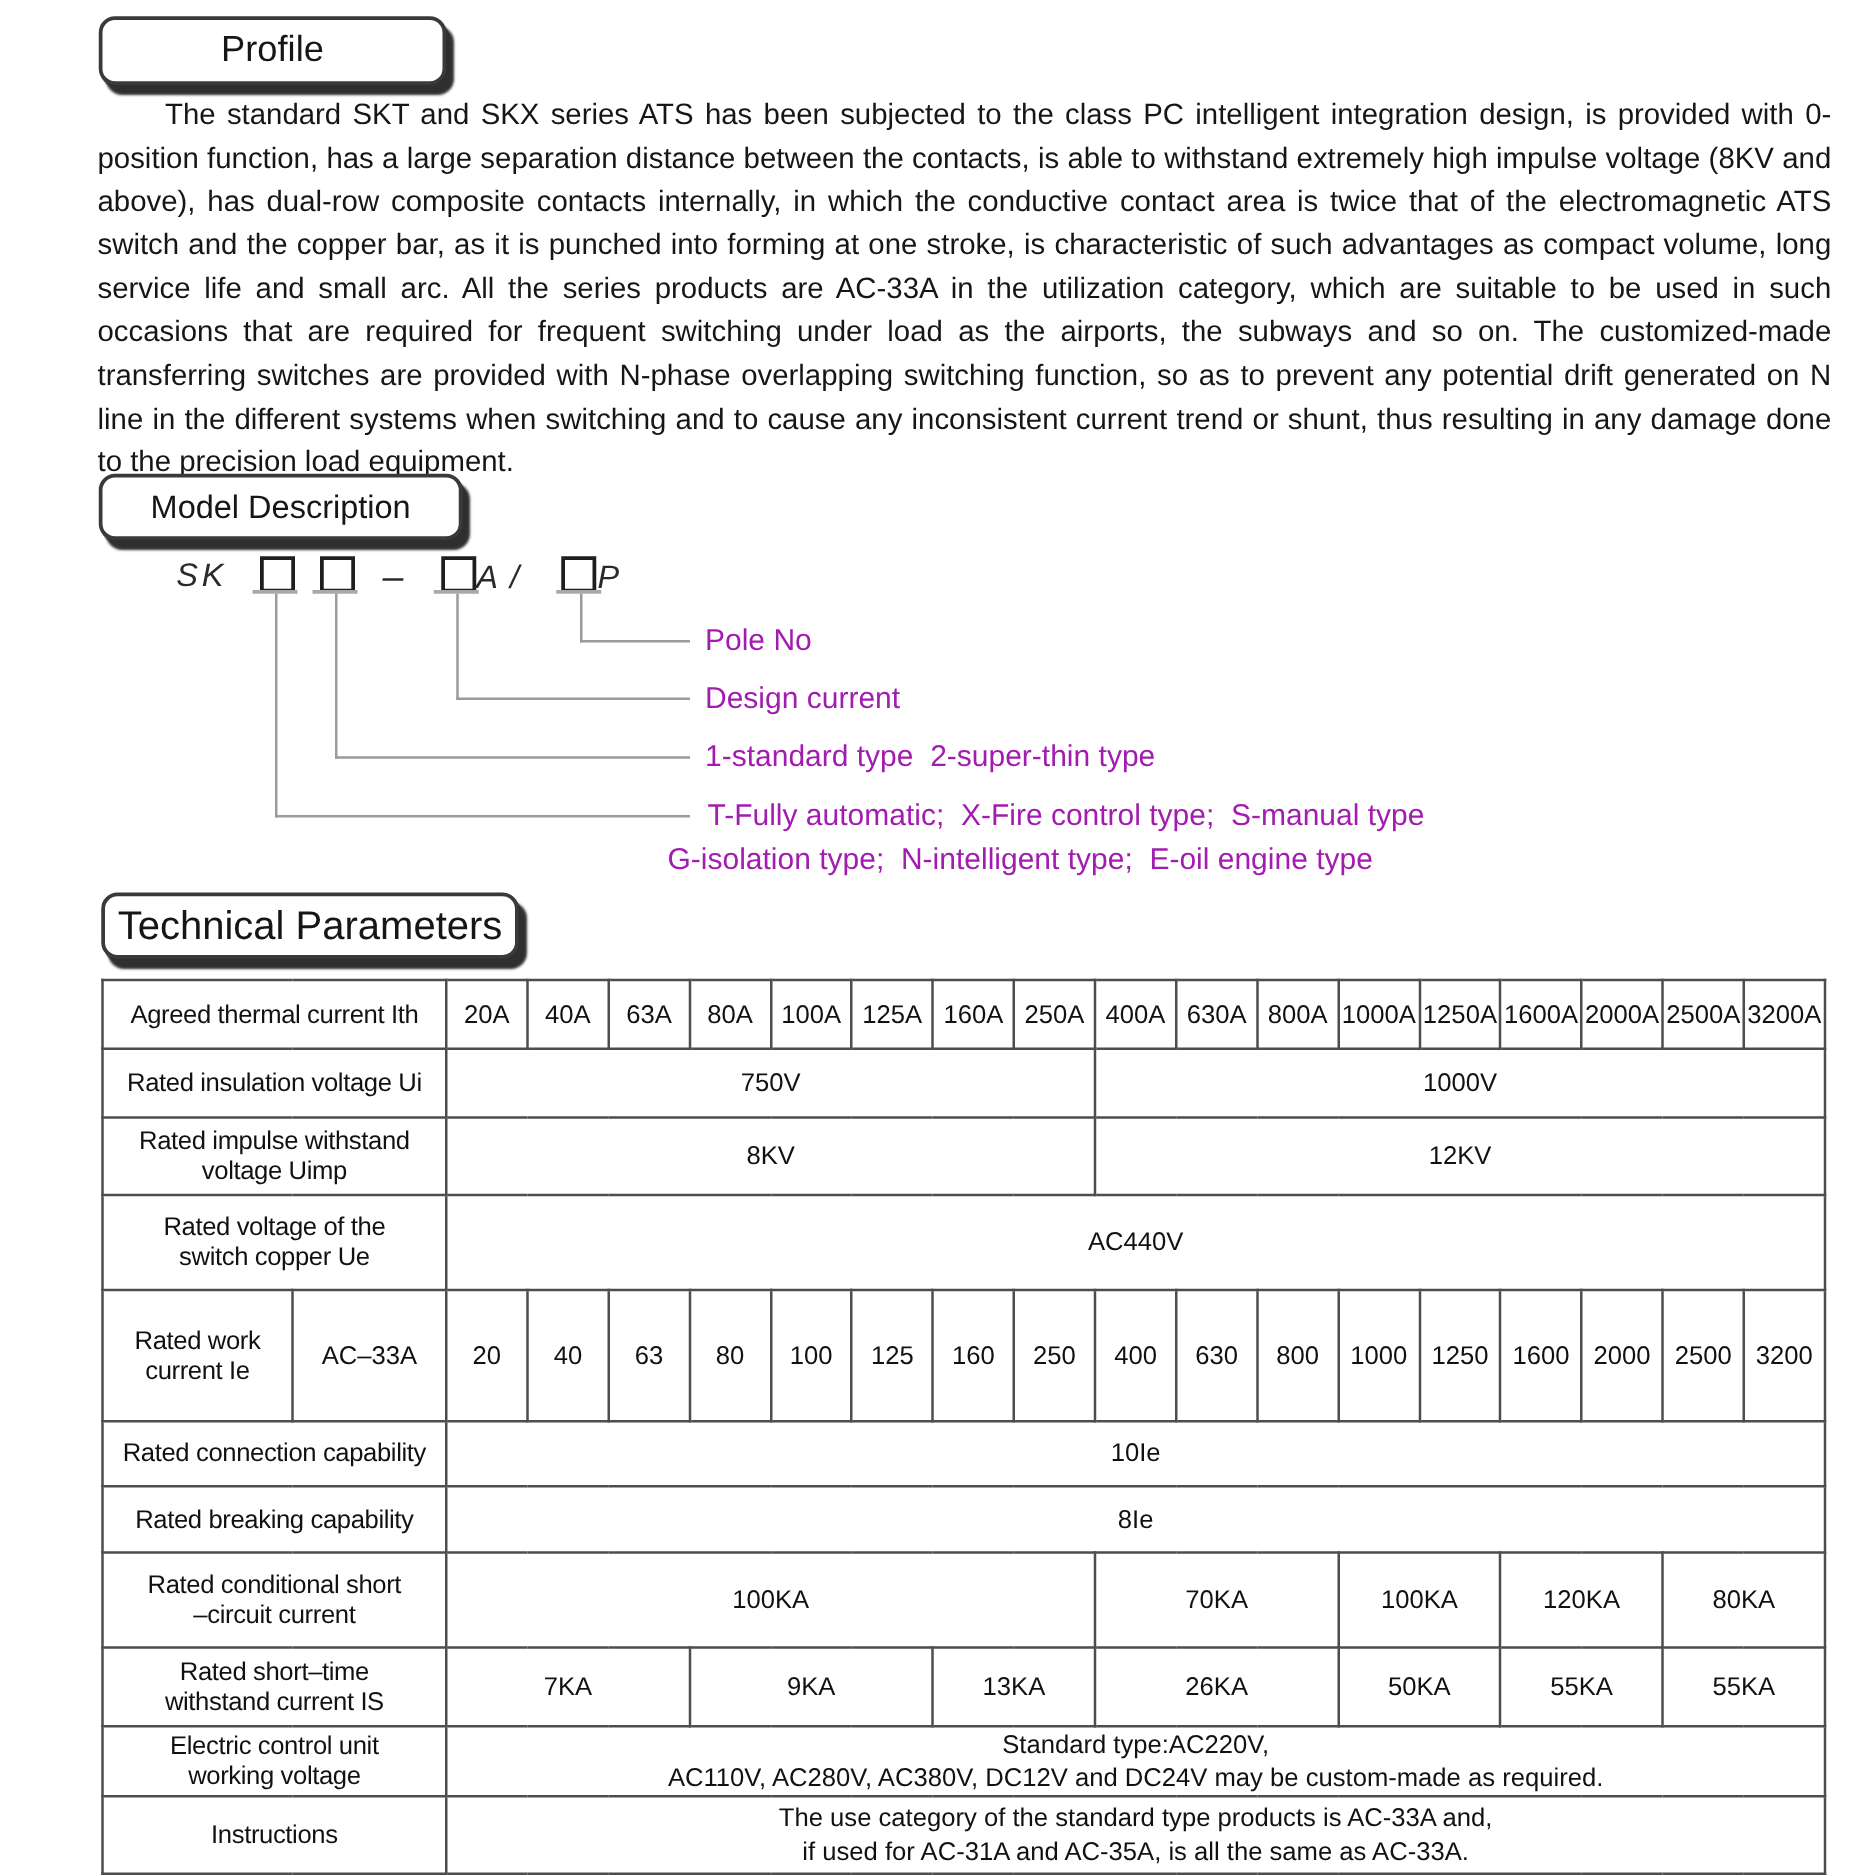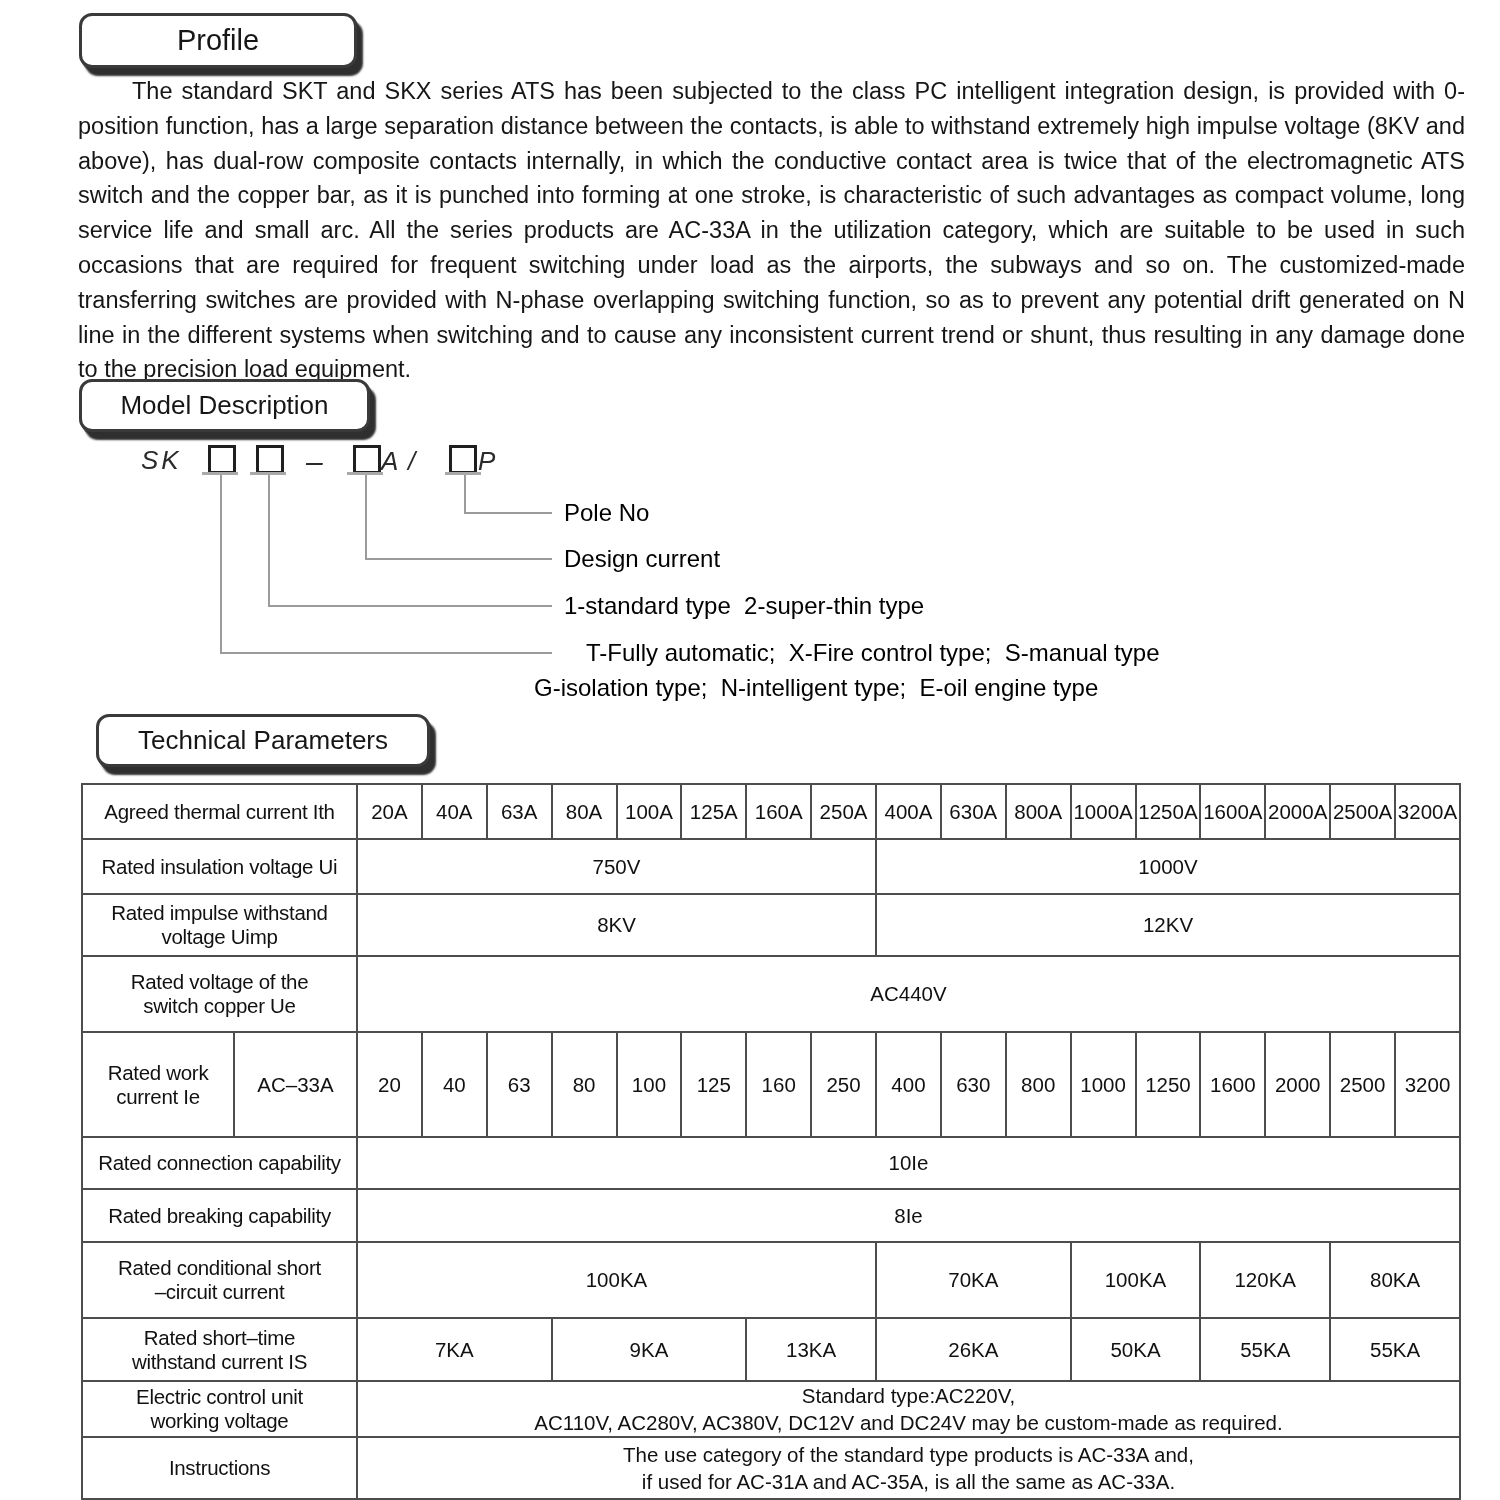--- a/index.html
+++ b/index.html
@@ -16,21 +16,21 @@
   .body-par{position:absolute;left:57px;top:74px;width:1387px;margin:0;
             font-size:23.5px;line-height:34.8px;text-align:justify;text-indent:54px;color:#161616;}
 
   
   .mchar{position:absolute;font-size:26px;color:#2a2a2a;line-height:1;font-style:italic;}
   .sk{letter-spacing:3px;}
   .mbox{position:absolute;width:22px;height:23px;border:3px solid #1f1f1f;background:#fff;}
   .uline{position:absolute;height:2.5px;background:#a9a9a9;}
   .vline{position:absolute;width:2px;background:#9b9b9b;}
   .hline{position:absolute;height:2px;background:#9b9b9b;}
-  .mlabel{position:absolute;font-size:24px;color:#000000;white-space:pre;}
+  .mlabel{position:absolute;font-size:24px;color:#a21caf;white-space:pre;}
 
   
   table.tech{position:absolute;left:60px;top:783px;width:1380px;border-collapse:collapse;table-layout:fixed;}
   table.tech td{border:2px solid #4d4d4d;text-align:center;vertical-align:middle;
                 padding:0;overflow:hidden;font-size:20.5px;color:#111;}
   td.lbl{text-align:left;padding:2px 4px 2px 8px;white-space:pre-line;font-size:21.5px;letter-spacing:-0.3px;border-radius:20px;}
   td.big{font-size:22px;}
   td.pre{white-space:pre-line;font-size:22px;line-height:27px;}
   tr.h55{height:55px} tr.h62{height:62px} tr.h65{height:76px} tr.h105{height:105px}
   tr.h52{height:52px} tr.h53{height:53px} tr.h63{height:63px} tr.h66{height:48px}
@@ -67,25 +67,25 @@
     <span class="vline" style="left:344px;top:475px;height:85px"></span>
     <span class="hline" style="left:344px;top:558px;width:187px"></span>
     <span class="vline" style="left:247px;top:475px;height:132px"></span>
     <span class="hline" style="left:247px;top:605px;width:284px"></span>
     <span class="vline" style="left:199px;top:475px;height:179px"></span>
     <span class="hline" style="left:199px;top:652px;width:332px"></span>
 
     <span class="mlabel" style="left:543px;top:499px">Pole No</span>
     <span class="mlabel" style="left:543px;top:545px">Design current</span>
     <span class="mlabel" style="left:543px;top:592px">1-standard type  2-super-thin type</span>
-    <span class="mlabel" style="left:565px;top:639px">T-Fully automatic;  X-Fire control type;  S-manual type</span>
+    <span class="mlabel" style="left:545px;top:639px">T-Fully automatic;  X-Fire control type;  S-manual type</span>
     <span class="mlabel" style="left:513px;top:674px">G-isolation type;  N-intelligent type;  E-oil engine type</span>
   </div>
 
-  <div class="hbtn" style="left:75px;top:714px;width:328px;height:47px;font-size:26px">Technical Parameters</div>
+  <div class="hbtn" style="left:60px;top:714px;width:328px;height:47px;font-size:32px">Technical Parameters</div>
 
   <table class="tech">
     <colgroup>
       <col style="width:152px">
         <col style="width:123px">
       <col>
         <col>
         <col>
         <col>
         <col>

